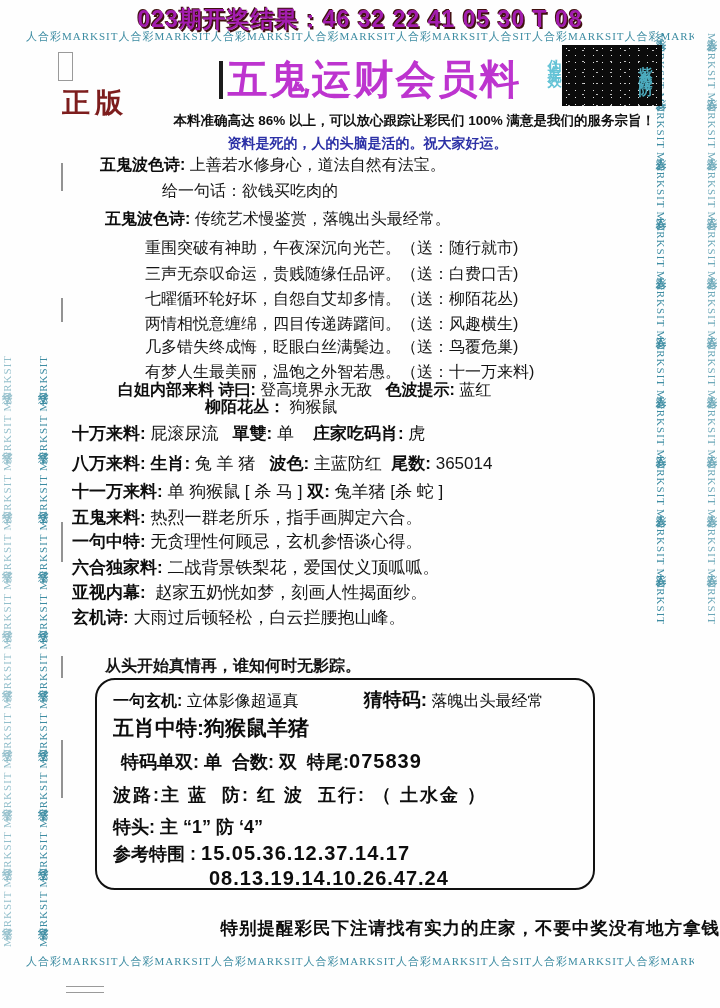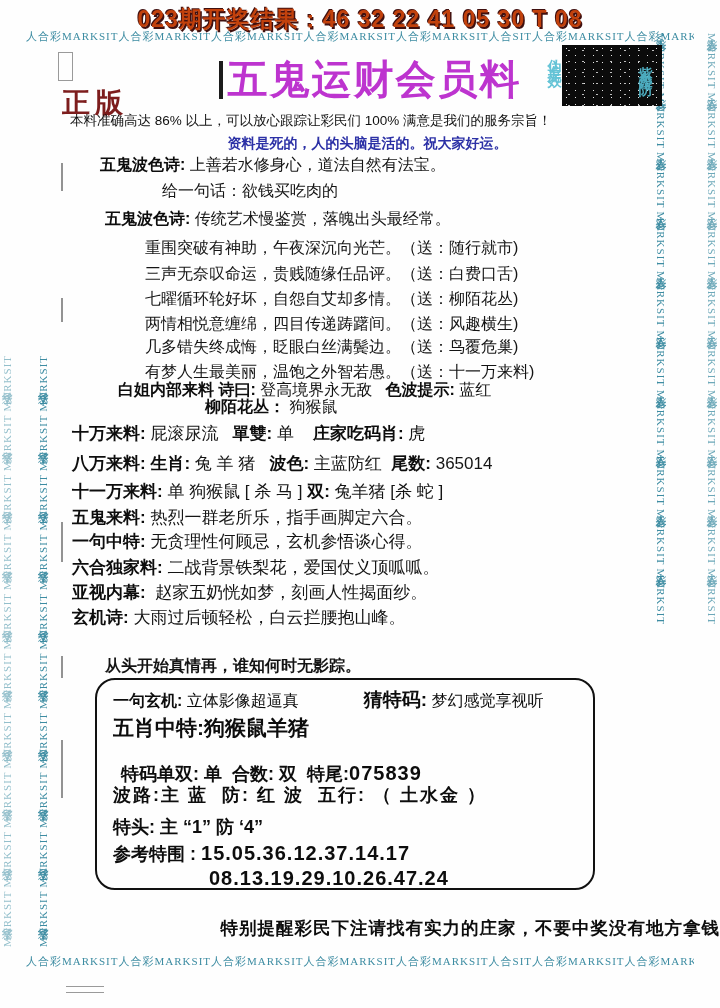--- a/index.html
+++ b/index.html
@@ -12,30 +12,30 @@
   .wm-top{left:26px;right:26px;top:29px;height:16px;}
   .wm-bottom{left:26px;right:26px;top:954px;height:16px;}
   .wm-vert{writing-mode:vertical-rl;text-orientation:mixed;width:15px;top:30px;height:920px;}
   .wm-left{left:36px;transform:rotate(180deg);}
   .wm-right{left:653px;}
   .wm-outer-r{left:704px;opacity:.75;}
   .wm-outer-l{left:0px;opacity:.55;transform:rotate(180deg);}
 
   
   .result-line{position:absolute;left:0;right:0;top:4px;text-align:center;z-index:5;
-       font-size:23px;font-weight:bold;color:#c2410c;letter-spacing:1px;
+       font-size:23px;font-weight:bold;color:#a21caf;letter-spacing:1px;
        text-shadow:1.5px 1.5px 0 #40100f, -1px -1px 0 #40100f;}
   .edition{position:absolute;left:62px;top:84px;font-size:28px;font-weight:bold;
        color:#7d1d1d;letter-spacing:5px;font-family:"Liberation Serif","DejaVu Serif",serif;}
   .title-row{position:absolute;left:120px;right:100px;top:52px;text-align:center;white-space:nowrap;}
   .title-bar{display:inline-block;width:4px;height:38px;background:#1c1c1c;vertical-align:-6px;margin-right:5px;}
   .main-title{font-size:40px;font-weight:bold;color:#bd34cf;letter-spacing:2px;
        font-family:"Liberation Serif","DejaVu Serif",serif;}
-  .accuracy{position:absolute;left:70px;right:65px;top:112px;text-align:left;
-       font-size:13.5px;font-weight:normal;color:#111;}
+  .accuracy{position:absolute;left:70px;right:65px;top:112px;text-align:right;
+       font-size:13.5px;font-weight:bold;color:#111;}
   .motto{position:absolute;left:70px;right:55px;top:135px;text-align:center;
        font-size:14px;font-weight:bold;color:#2c31a6;}
 
   
   .redacted{position:absolute;left:562px;top:45px;width:100px;height:61px;background:#0b0b0b;
        background-image:radial-gradient(#e6e6e6 0.8px,transparent 0.9px),
                         radial-gradient(#bdbdbd 0.7px,transparent 0.8px);
        background-size:9px 7px,14px 11px;}
   .cyan-col{position:absolute;writing-mode:vertical-rl;color:#54bdd2;font-weight:bold;
        font-size:14px;letter-spacing:5px;opacity:.9;}
@@ -165,26 +165,26 @@
   </div>
 
   <div class="line interlude" style="left:105px;top:656px;">从头开始真情再，谁知何时无影踪。</div>
 
   <div class="special-box">
     <div class="box-row" style="top:7px;font-size:16px;">
       <span class="lbl">一句玄机:</span>
       <span style="font-weight:500;text-align:right;">立体影像超逼真</span>
       <span style="display:inline-block;width:56px;"></span>
       <span class="lbl" style="font-size:19px;">猜特码:</span>
-      <span style="font-weight:500;">梦幻感觉享视听</span>
+      <span style="font-weight:500;">落魄出头最经常</span>
     </div>
     <div class="box-row" style="top:34px;font-size:21px;">
       <span class="lbl">五肖中特:</span><span>狗猴鼠羊猪</span>
     </div>
-    <div class="box-row" style="top:82px;left:24px;">
+    <div class="box-row" style="top:70px;left:24px;">
       <span class="lbl">特码单双:</span>
       <span>单</span>&nbsp;
       <span class="lbl">合数:</span>
       <span>双</span>&nbsp;
       <span class="lbl">特尾:</span><span class="box-num">075839</span>
     </div>
     <div class="box-row" style="top:103px;letter-spacing:2px;">
       <span class="lbl">波路:</span><span>主 蓝</span>&nbsp;
       <span class="lbl">防:</span>
       <span>红  波</span>&nbsp;
@@ -193,20 +193,20 @@
     </div>
     <div class="box-row" style="top:135px;">
       <span class="lbl">特头:</span>
       <span>主 “1” 防 ‘4”</span>
     </div>
     <div class="box-row" style="top:162px;">
       <span class="lbl">参考特围 :</span>
       <span class="box-num">15.05.36.12.37.14.17</span>
     </div>
     <div class="box-row" style="top:187px;left:112px;">
-      <span class="box-num">08.13.19.29.10.26.47.24</span>
+      <span class="box-num">08.13.19.14.10.26.47.24</span>
     </div>
   </div>
 
   <div class="footer-warning">特别提醒彩民下注请找有实力的庄家，不要中奖没有地方拿钱</div>
   <div class="bottom-dash"></div>
 
 </div>
 
 </body></html>

